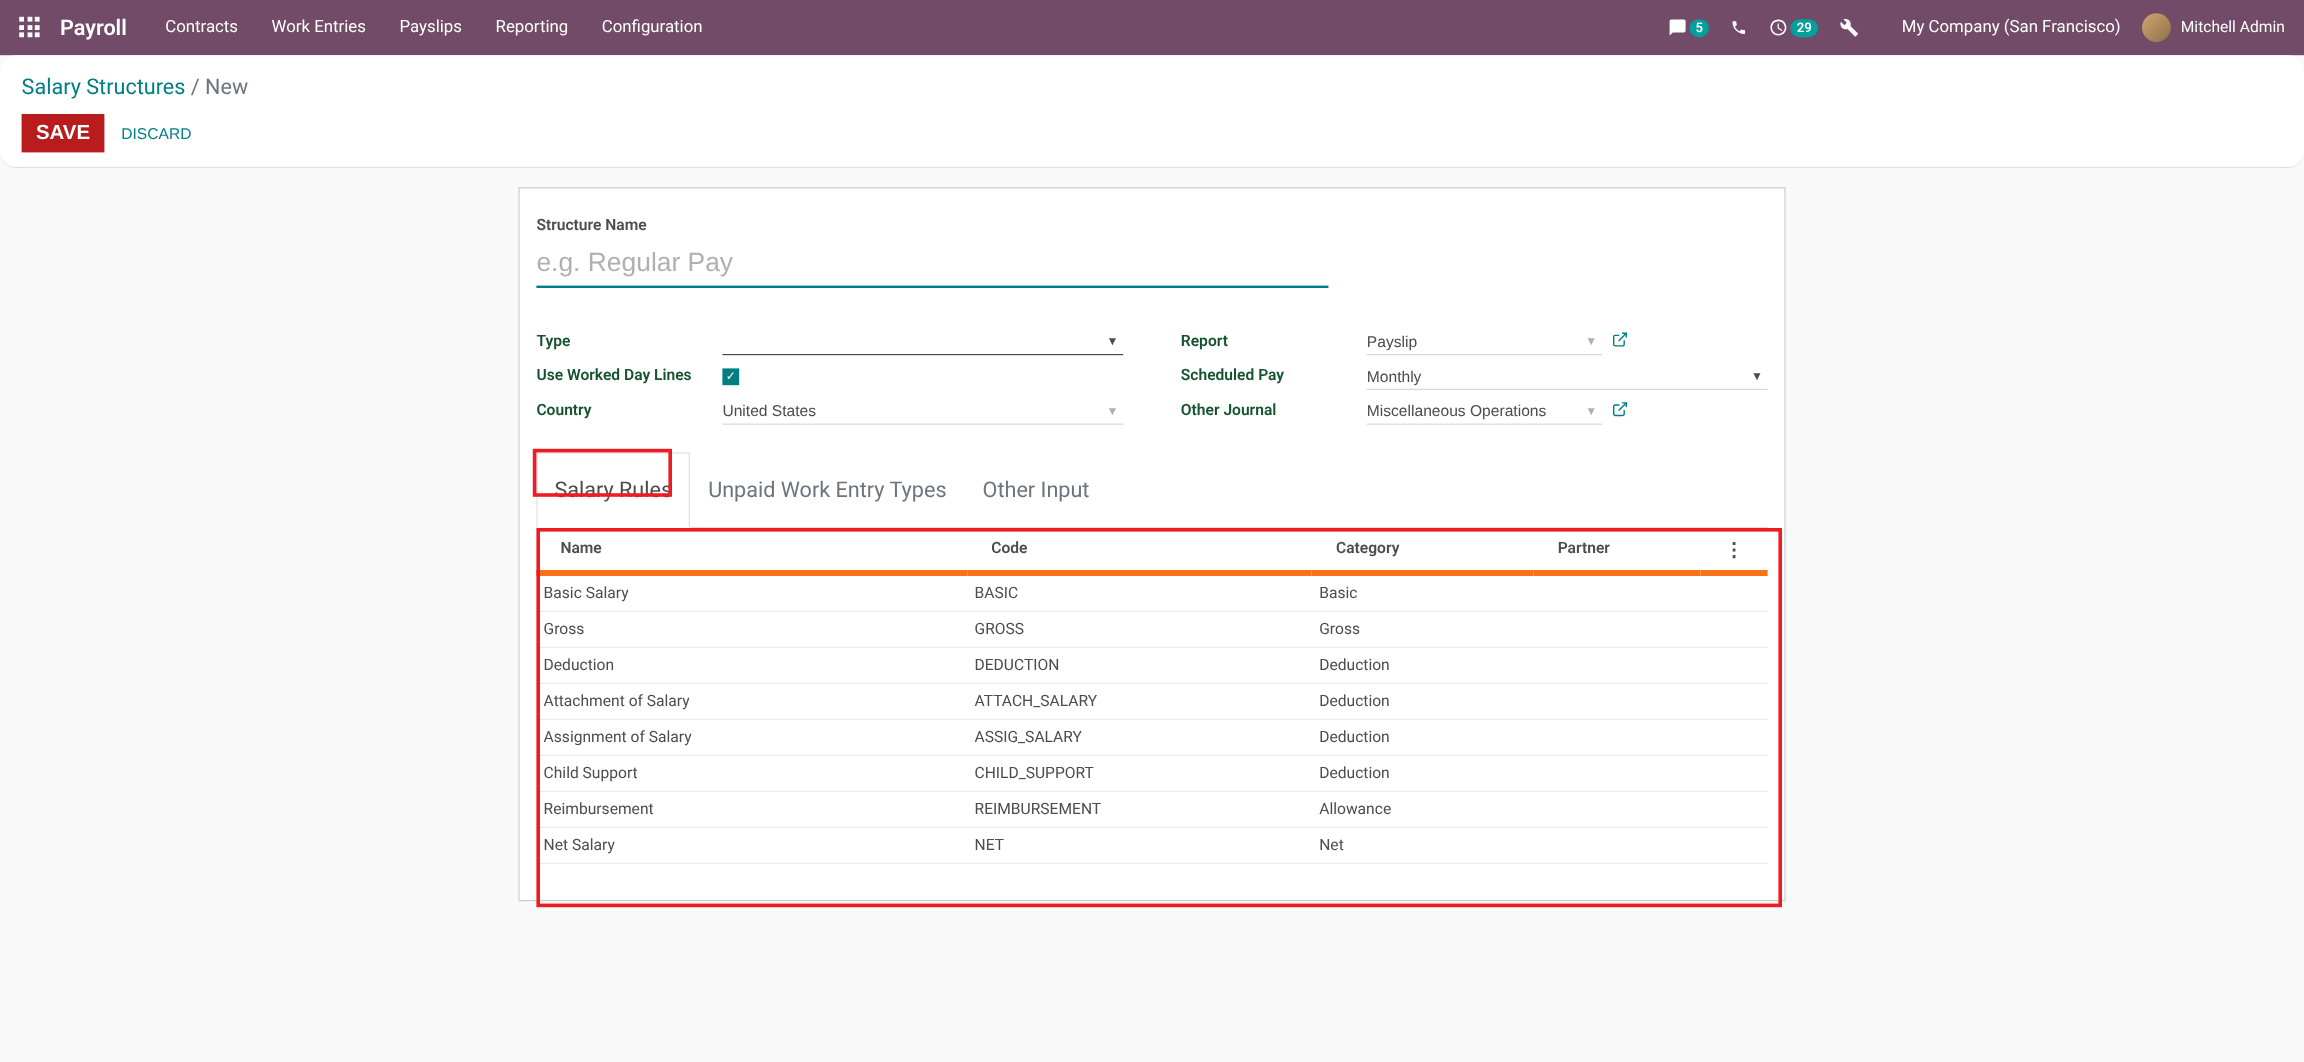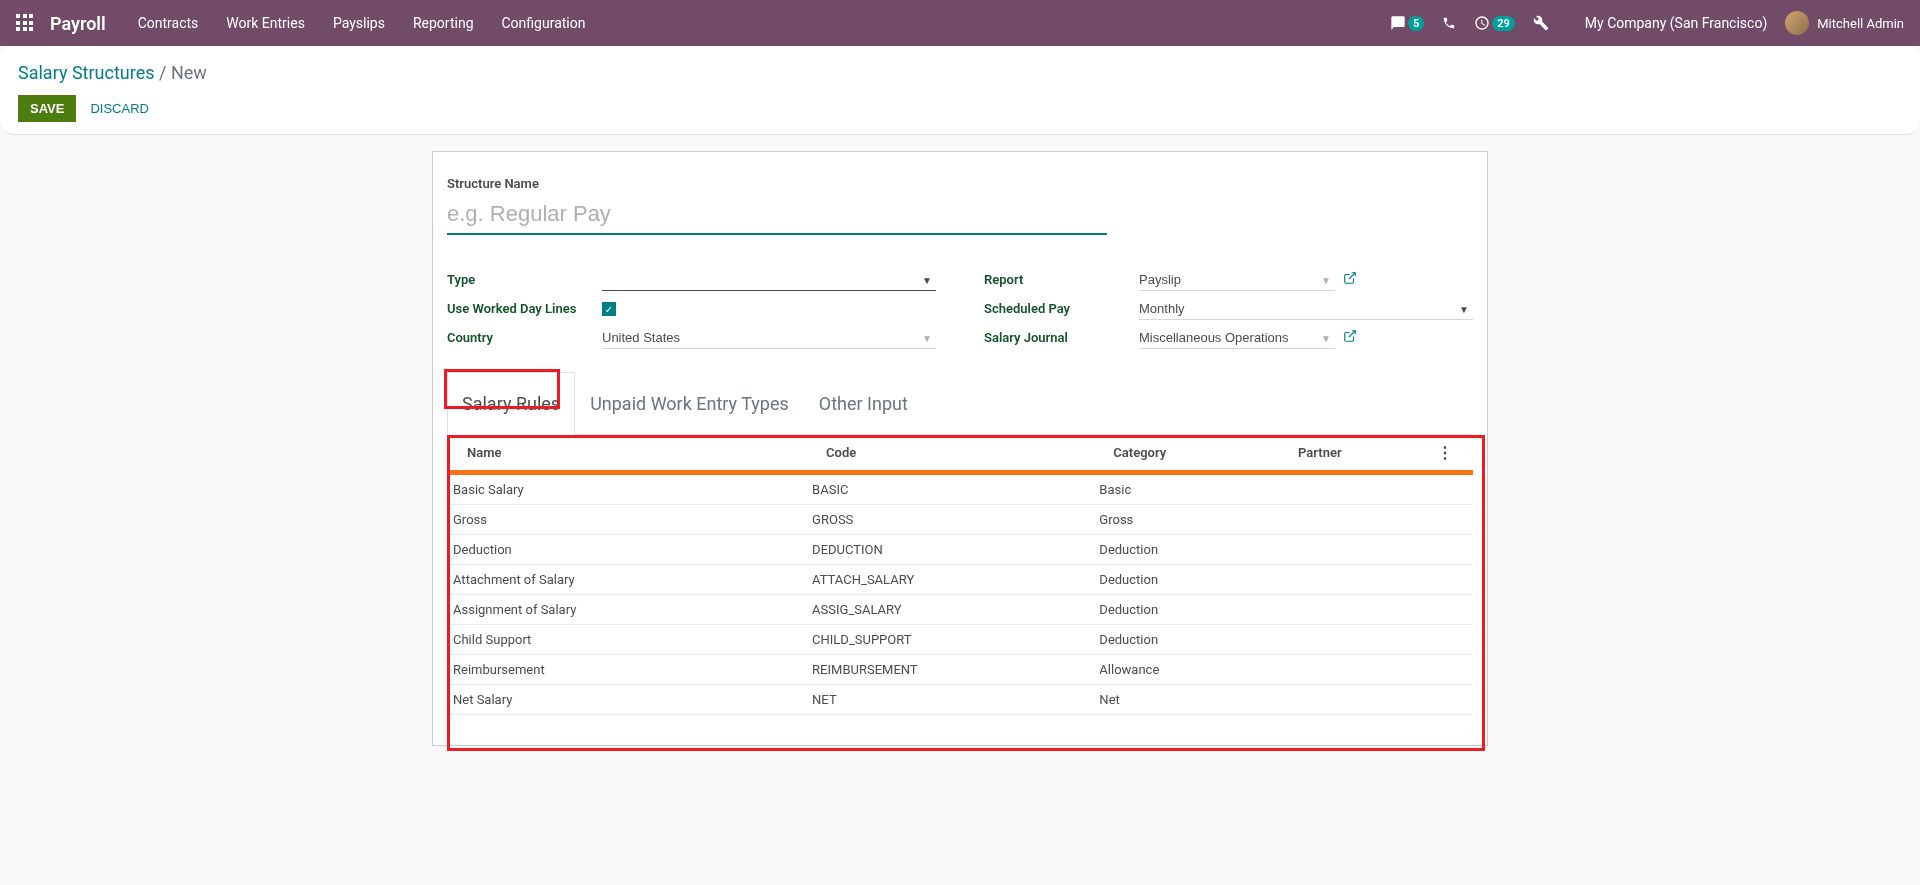--- a/index.html
+++ b/index.html
@@ -103,25 +103,25 @@
   color: #017e84;
   cursor: pointer;
 }
 .action-buttons {
   margin-top: 12px;
   display: flex;
   gap: 14px;
   align-items: center;
 }
 .btn-save {
-  background: #4d7c0f;
+  background: #b91c1c;
   color: #fff;
   border: none;
   padding: 6px 12px;
-  font-size: 13px;
+  font-size: 17px;
   font-weight: 600;
   cursor: pointer;
   text-transform: uppercase;
 }
 .btn-discard {
   background: transparent;
   color: #017e84;
   border: none;
   font-size: 13px;
   font-weight: 500;
@@ -407,21 +407,21 @@
             </div>
           </div>
           <div class="field-row">
             <label>Scheduled Pay</label>
             <div class="field-value">
               <input class="select-field select-field-light" value="Monthly" style="">
               <span class="select-caret">▼</span>
             </div>
           </div>
           <div class="field-row">
-            <label>Salary Journal</label>
+            <label>Other Journal</label>
             <div class="field-value-with-link">
               <div class="select-wrap">
                 <input class="select-field select-field-light" value="Miscellaneous Operations" style="">
                 <span class="select-caret select-caret-light">▼</span>
               </div>
               <span class="ext-link">
                 <svg width="14" height="14" viewBox="0 0 24 24" fill="none" stroke="#017e84" stroke-width="2">
                     <path d="M18 13v6a2 2 0 0 1-2 2H5a2 2 0 0 1-2-2V8a2 2 0 0 1 2-2h6"></path>
                     <polyline points="15 3 21 3 21 9"></polyline>
                     <line x1="10" y1="14" x2="21" y2="3"></line>

